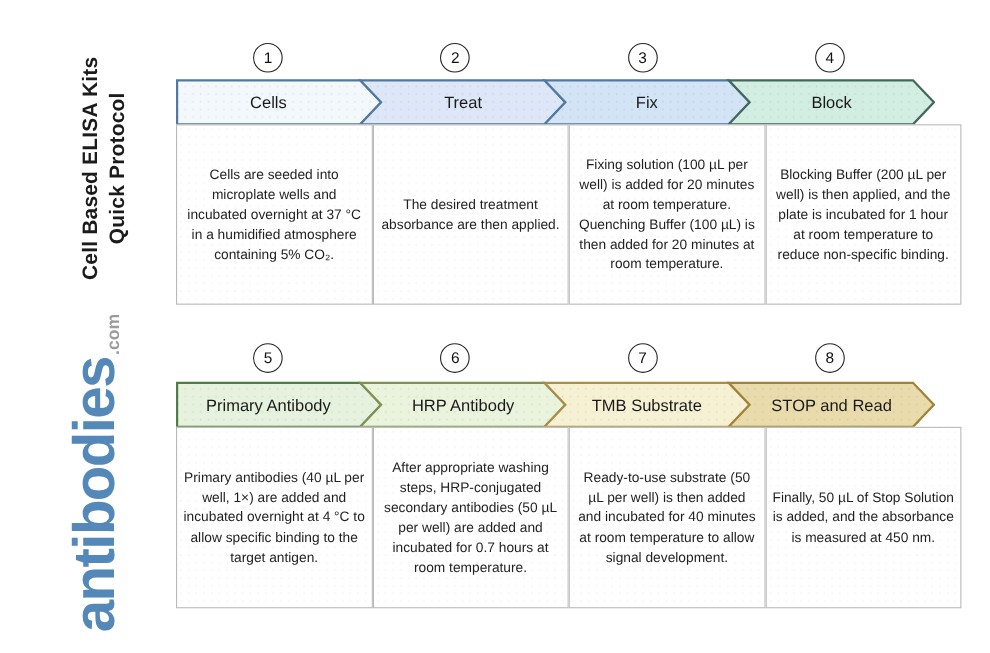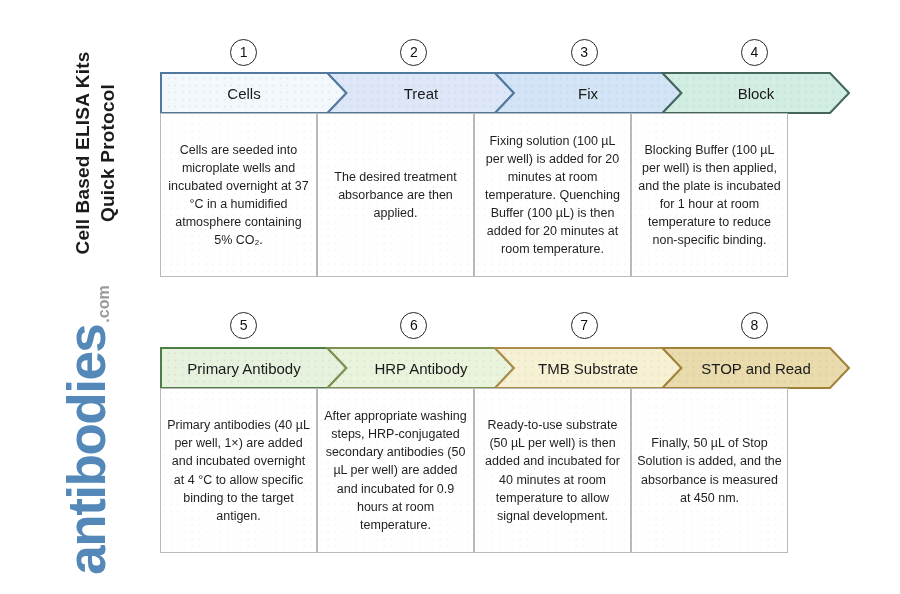--- a/index.html
+++ b/index.html
@@ -30,21 +30,21 @@
     width:25px;height:25px;border:1.7px solid #262626;border-radius:50%;
     display:flex;align-items:center;justify-content:center;
     font-size:14px;color:#111;background:#fff;
   }
   .banner{position:absolute;left:160px;width:690px;height:46px;}
   .banner.r1{top:70px;} .banner.r2{top:345px;}
   .banner text{
     font-family:"Liberation Sans", sans-serif;font-size:15px;fill:#1a1a1a;
     text-anchor:middle;
   }
-  .desc-row{position:absolute;left:160px;width:628px;display:flex;gap:0;}
+  .desc-row{position:absolute;left:160px;width:714px;display:flex;gap:0;}
   .desc-row.r1{top:113px;height:164px;} .desc-row.r2{top:388px;height:165px;}
   .desc-box{
     flex:1;background:#ffffff;border:1.5px solid #b9b9b9;
     display:flex;align-items:center;justify-content:center;
     padding:4px 5px;box-sizing:border-box;
     background-image:radial-gradient(rgba(70,100,140,0.05) 1px, transparent 1px);
     background-size:7px 7px;
   }
   .desc-box p{
     margin:0;font-size:12.5px;line-height:1.45;text-align:center;color:#1f1f1f;
@@ -104,21 +104,21 @@
     <div class="desc-box">
         <p>Cells are seeded into microplate wells and incubated overnight at 37 °C in a humidified atmosphere containing 5% CO₂.</p>
       </div>
     <div class="desc-box">
         <p>The desired treatment absorbance are then applied.</p>
       </div>
     <div class="desc-box">
         <p>Fixing solution (100 µL per well) is added for 20 minutes at room temperature. Quenching Buffer (100 µL) is then added for 20 minutes at room temperature.</p>
       </div>
     <div class="desc-box">
-        <p>Blocking Buffer (100 µL per well) is then applied, and the plate is incubated for 1 hour at room temperature to reduce non-specific binding.</p>
+        <p>Blocking Buffer (200 µL per well) is then applied, and the plate is incubated for 1 hour at room temperature to reduce non-specific binding.</p>
       </div>
   </div>
 
   <div class="num-row r2">
     <div class="num-cell">
         <span class="num-circle">5</span>
       </div>
     <div class="num-cell">
         <span class="num-circle">6</span>
       </div>
@@ -143,21 +143,21 @@
     <text x="261" y="28.5">HRP Antibody</text>
     <text x="428" y="28.5">TMB Substrate</text>
     <text x="596" y="28.5">STOP and Read</text>
   </svg>
 
   <div class="desc-row r2">
     <div class="desc-box">
         <p>Primary antibodies (40 µL per well, 1×) are added and incubated overnight at 4 °C to allow specific binding to the target antigen.</p>
       </div>
     <div class="desc-box">
-        <p>After appropriate washing steps, HRP-conjugated secondary antibodies (50 µL per well) are added and incubated for 0.9 hours at room temperature.</p>
+        <p>After appropriate washing steps, HRP-conjugated secondary antibodies (50 µL per well) are added and incubated for 0.7 hours at room temperature.</p>
       </div>
     <div class="desc-box">
         <p>Ready-to-use substrate (50 µL per well) is then added and incubated for 40 minutes at room temperature to allow signal development.</p>
       </div>
     <div class="desc-box">
         <p>Finally, 50 µL of Stop Solution is added, and the absorbance is measured at 450 nm.</p>
       </div>
   </div>
 
 </div>

